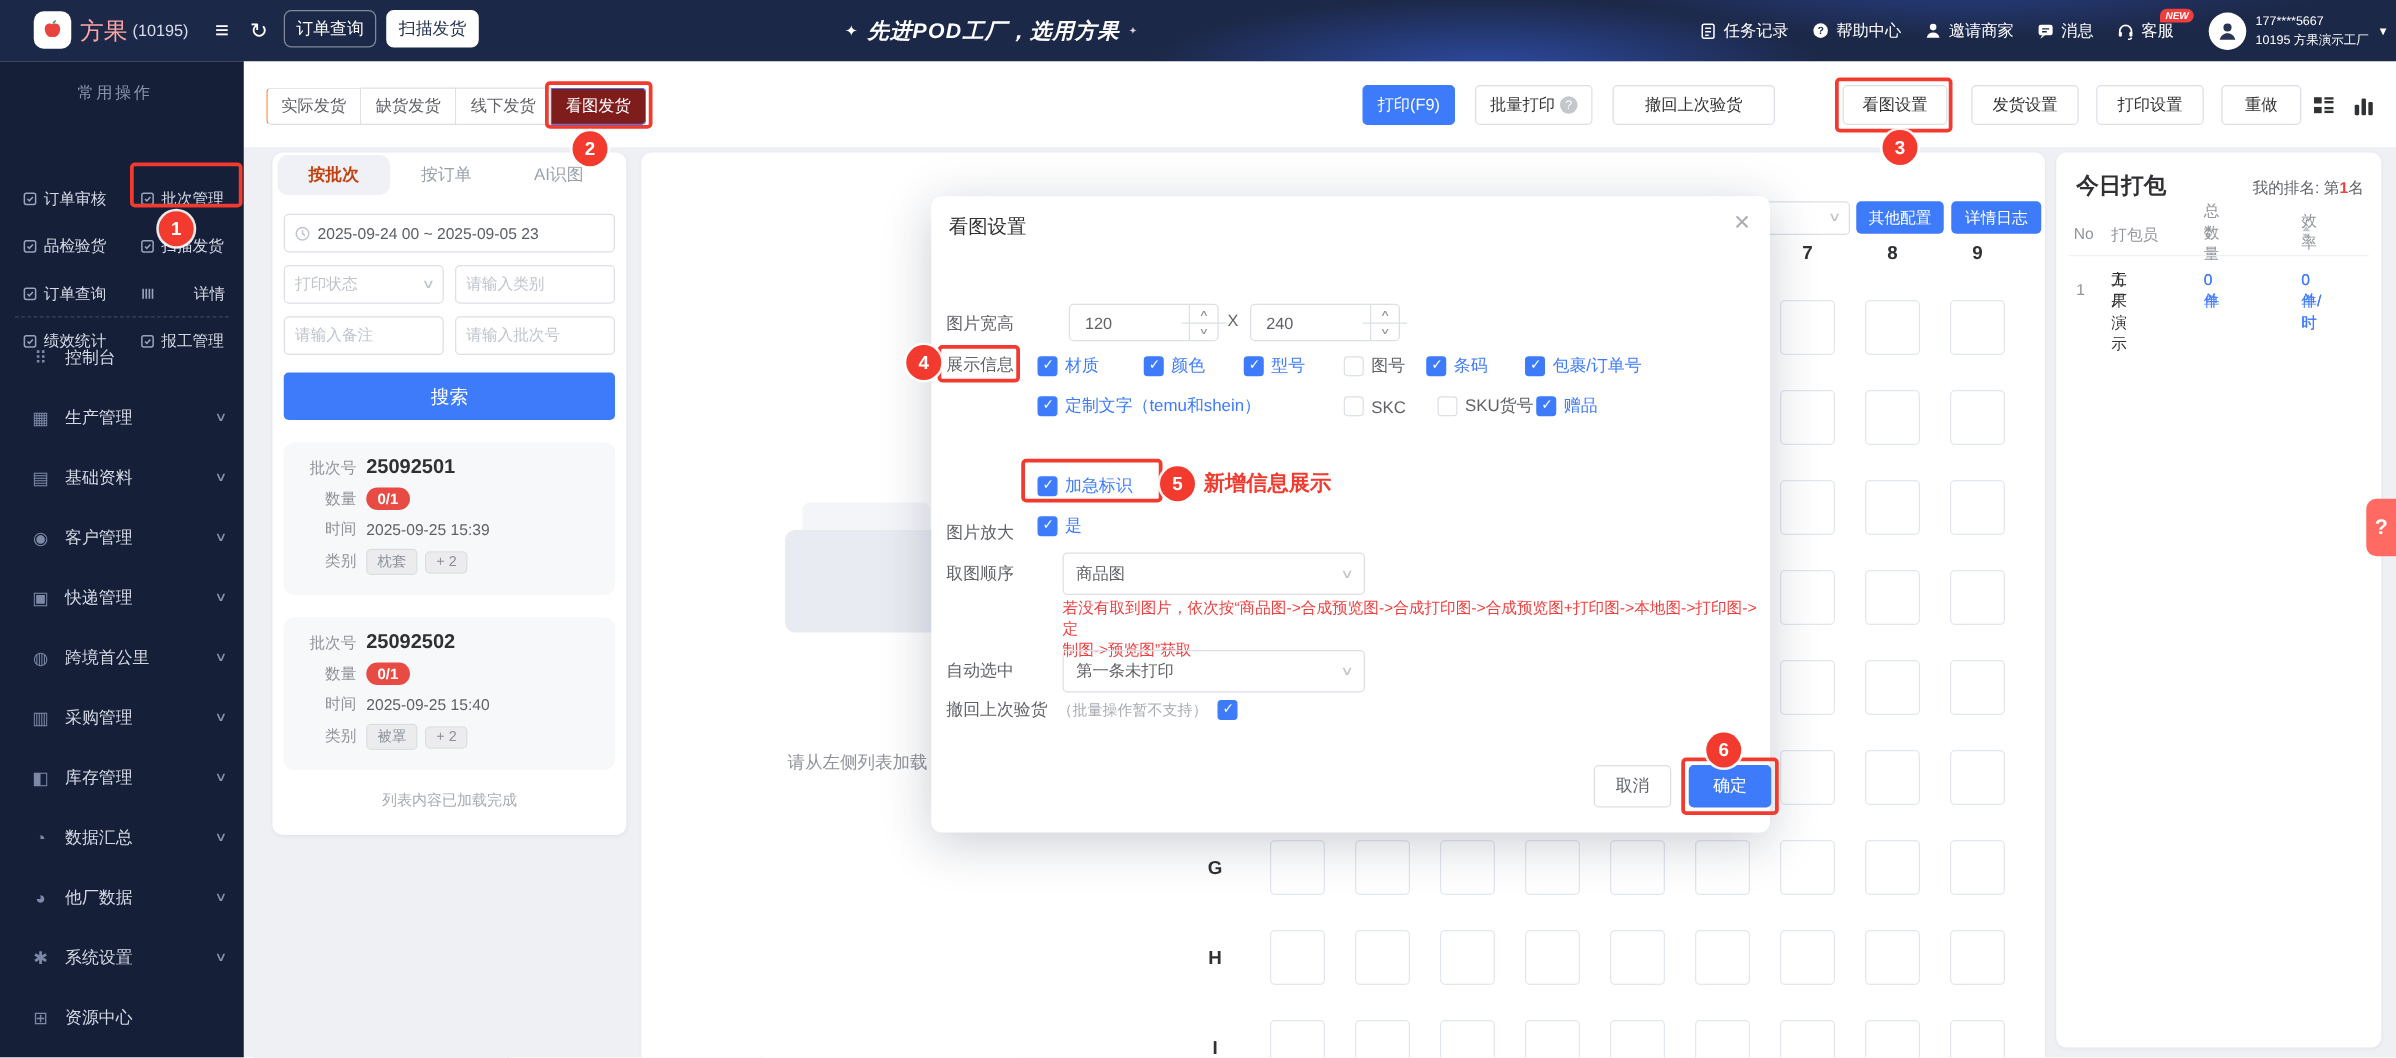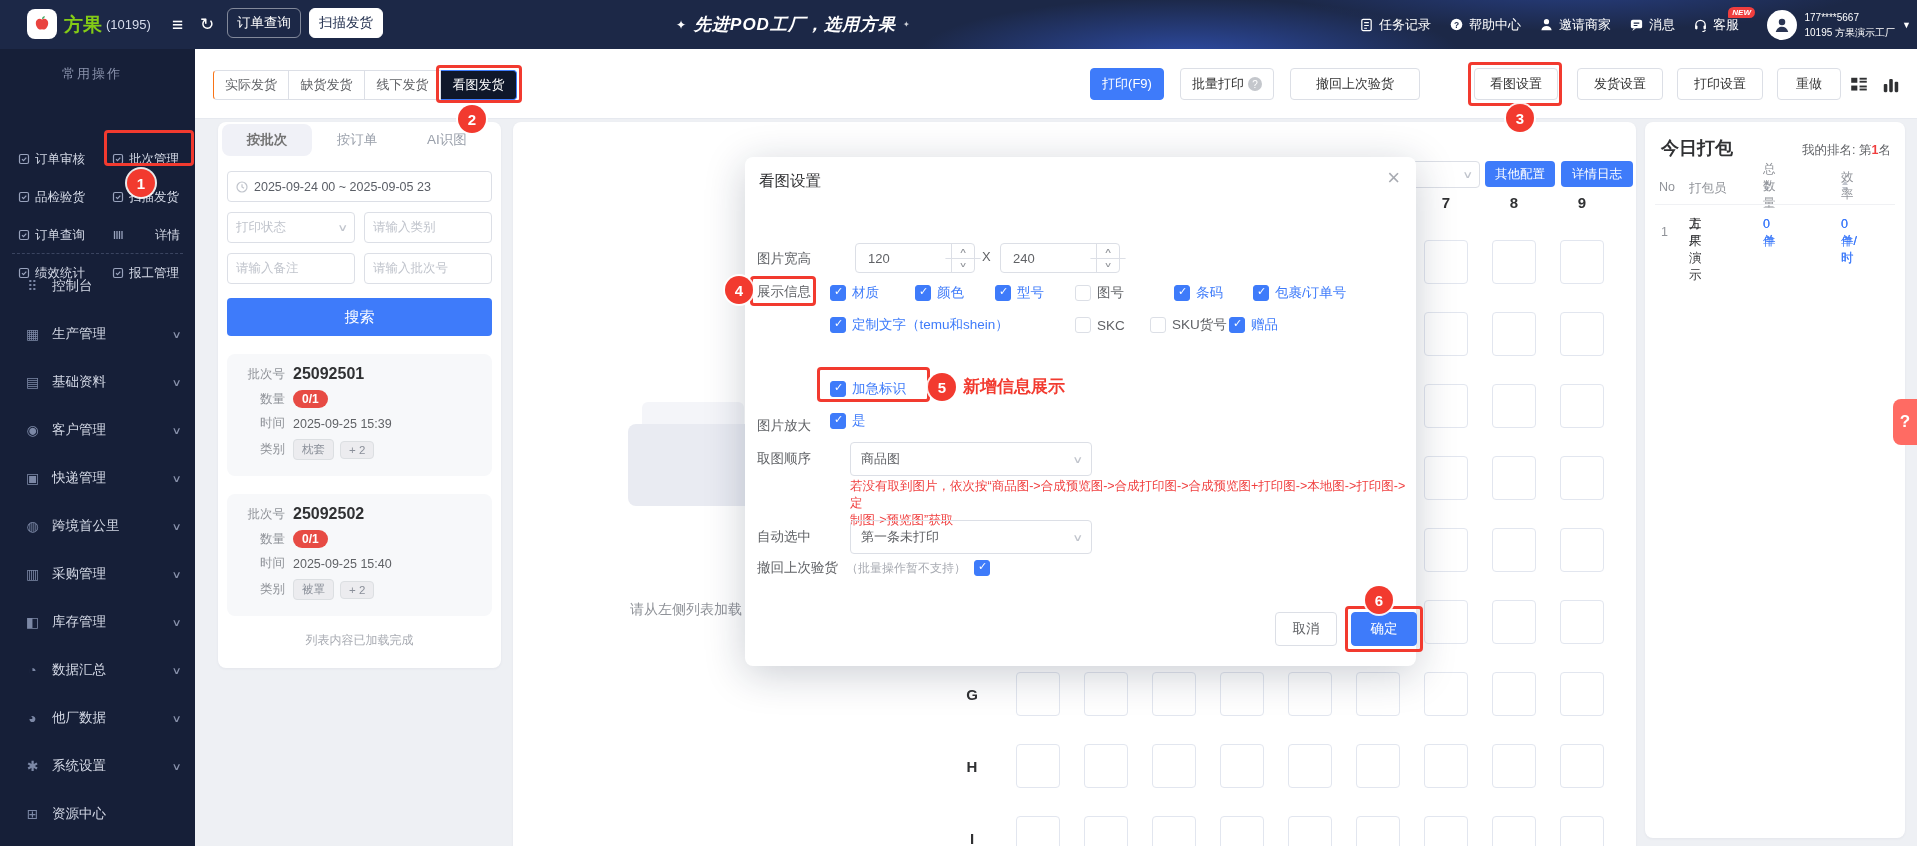--- a/index.html
+++ b/index.html
@@ -5,21 +5,21 @@
   html,body{margin:0;padding:0}
   body{width:1917px;height:846px;position:relative;overflow:hidden;background:#eef0f4;
        font-family:"Liberation Sans","DejaVu Sans",sans-serif;color:#303133;font-size:13px}
   
   .topbar{position:absolute;left:0;top:0;width:1917px;height:49px;background:#1c2847;z-index:20}
   .topbar::before{content:'';position:absolute;inset:0;
      background:radial-gradient(ellipse 420px 90px at 62% 115%,rgba(63,110,255,.50),transparent 65%),
                 radial-gradient(ellipse 500px 80px at 82% -35%,rgba(63,110,255,.35),transparent 60%);}
   .logo-box{position:absolute;left:27px;top:9px;width:30px;height:30px;background:#fff;border-radius:8px;
      display:flex;align-items:center;justify-content:center}
-  .brand{position:absolute;left:64px;top:12px;font-size:19px;font-weight:bold;color:#84cc16}
+  .brand{position:absolute;left:64px;top:12px;font-size:19px;font-weight:normal;color:#fca5a5}
   .brand-acct{position:absolute;left:106px;top:17px;font-size:13px;color:#d6dcec}
   .tb-ico{position:absolute;top:0;height:49px;display:flex;align-items:center;color:#fff;font-size:19px;cursor:pointer}
   .tb-ico.ham{left:172px}.tb-ico.ref{left:200px;font-size:17px}
   #nav-tabs{position:absolute;left:227px;top:8px;display:flex;gap:8px}
   .nav-tab{width:74px;height:30px;border-radius:6px;display:flex;align-items:center;justify-content:center;
      font-size:13.5px;color:#fff;border:1px solid rgba(255,255,255,.45);cursor:pointer;box-sizing:border-box}
   .nav-tab.active{background:#fff;color:#23304f;border-color:#fff}
   .banner{position:absolute;left:676px;top:0;height:49px;display:flex;align-items:center;gap:7px;
      color:#fff;font-size:17px;font-weight:bold;font-style:italic;letter-spacing:1px}
   .spark{font-size:12px;font-style:normal}.spark.sm{font-size:8px;opacity:.8}
@@ -43,36 +43,36 @@
   .sm-item{height:48px;display:flex;align-items:center;padding-left:24px;color:#d4d9e6;font-size:13.5px;cursor:pointer;position:relative}
   .sm-item .mi{width:17px;color:#7c88a6;font-size:14px;margin-right:11px;text-align:center}
   .sm-item .chev{position:absolute;right:15px;color:#8a93ad;font-size:10px;transform:scaleX(1.4)}
   
   .band{position:absolute;left:195px;top:49px;width:1722px;height:69px;background:#fff;border-bottom:1px solid #e6e9ef}
   #ship-tabs{position:absolute;left:213px;top:70px;display:flex;z-index:2}
   .seg{width:76px;height:30px;background:#fff;border:1px solid #dcdfe6;border-left:none;color:#606266;font-size:13px;
      display:flex;align-items:center;justify-content:center;cursor:pointer;box-sizing:border-box}
   .seg:first-child{border-left:1px solid #f97316;border-radius:4px 0 0 4px}
   .seg:last-child{border-radius:0 4px 4px 0}
-  .seg.active{background:#0f172a;border-color:#3e7bfa;color:#fff}
+  .seg.active{background:#7f1d1d;border-color:#3e7bfa;color:#fff}
   .btn{position:absolute;top:68px;height:32px;background:#fff;border:1px solid #dcdfe6;border-radius:4px;color:#333;
      font-size:13px;display:flex;align-items:center;justify-content:center;gap:4px;cursor:pointer;box-sizing:border-box;z-index:2}
   .btn.primary{background:#3e7bfa;border-color:#3e7bfa;color:#fff}
   .qmark{width:14px;height:14px;border-radius:50%;background:#c4c7cc;color:#fff;font-size:10px;display:flex;
      align-items:center;justify-content:center}
   .tool-ico{position:absolute;top:75px;width:20px;height:20px;cursor:pointer;z-index:2}
   
   .card{position:absolute;background:#fff;border-radius:8px;box-shadow:0 1px 3px rgba(30,40,70,.05)}
   #left-card{left:218px;top:122px;width:283px;height:546px}
   #center-card{left:513px;top:122px;width:1123px;height:750px}
   #today-card{left:1645px;top:122px;width:260px;height:716px}
   
   #lp-tabs{position:absolute;left:4px;top:2px;display:flex}
   .lp-tab{width:90px;height:32px;display:flex;align-items:center;justify-content:center;color:#9aa0ab;font-size:13.5px;cursor:pointer}
-  .lp-tab.active{background:#f0f1f7;border-radius:8px;color:#737373;font-weight:bold}
+  .lp-tab.active{background:#f0f1f7;border-radius:8px;color:#c2410c;font-weight:bold}
   .f-input{position:absolute;height:31px;border:1px solid #dcdfe6;border-radius:4px;background:#fff;display:flex;
      align-items:center;gap:6px;padding:0 8px;font-size:12.5px;color:#c0c4cc;box-sizing:border-box;cursor:pointer}
   .f-input.has-val{color:#5a5e66}
   .f-input .sel-caret{margin-left:auto;color:#c0c4cc;font-size:10px;transform:scaleX(1.5)}
   .search-btn{position:absolute;left:9px;top:176px;width:265px;height:38px;background:#3e7bfa;color:#fff;font-size:15px;
      border:none;border-radius:4px;display:flex;align-items:center;justify-content:center;cursor:pointer}
   .batch{position:absolute;left:9px;width:265px;height:122px;background:#f7f8fa;border-radius:8px;padding:11px 12px;
      box-sizing:border-box;cursor:pointer}
   .b-row{display:flex;align-items:center;margin-bottom:7px}
   .b-label{width:46px;text-align:right;color:#909399;font-size:12.5px;margin-right:8px;flex:0 0 auto}
@@ -120,21 +120,21 @@
   .num .spin span:first-child{border-bottom:1px solid #dcdfe6}
   .x-sep{position:absolute;left:237px;top:92px;font-size:13px;color:#606266}
   .info-row{position:absolute;left:0;width:660px;padding-left:85px;display:flex;align-items:center;height:22px;box-sizing:border-box}
   .ci{display:inline-flex;align-items:center;gap:6px;font-size:13.5px;cursor:pointer}
   .cb{width:16px;height:16px;border:1px solid #dcdfe6;border-radius:3px;background:#fff;box-sizing:border-box;position:relative;flex:0 0 auto}
   .ci.checked .cb{background:#3e7bfa;border-color:#3e7bfa}
   .ci.checked .cb::after{content:'✓';position:absolute;left:3px;top:-1px;color:#fff;font-size:11px;font-weight:bold}
   .ci .lb{color:#606266;white-space:nowrap}
   .ci.checked .lb{color:#3e7bfa}
   .r1 .ci:nth-child(1){width:85px}.r1 .ci:nth-child(2){width:80px}.r1 .ci:nth-child(3){width:80px}
-  .r1 .ci:nth-child(4){width:99px}.r1 .ci:nth-child(5){width:79px}
+  .r1 .ci:nth-child(4){width:66px}.r1 .ci:nth-child(5){width:79px}
   .r2 .ci:nth-child(1){width:245px}.r2 .ci:nth-child(2){width:75px}.r2 .ci:nth-child(3){width:79px}
   .r3 .ci{width:110px}.r3 .ci:nth-child(1){width:107px}
   .m-select{position:absolute;left:105px;width:242px;height:32px;border:1px solid #dcdfe6;border-radius:4px;
      display:flex;align-items:center;justify-content:space-between;padding:16px 10px;font-size:13px;color:#606266;
      box-sizing:border-box;cursor:pointer}
   .m-select .sel-caret{color:#c0c4cc;font-size:10px;transform:scaleX(1.5)}
   .m-hint{position:absolute;left:105px;top:321px;width:560px;font-size:12.5px;color:#f03e3e;line-height:17px}
   .rv{position:absolute;left:12px;top:402px;display:flex;align-items:center;gap:8px}
   .rv .note{font-size:12px;color:#a8abb2}
   .m-btn{position:absolute;top:455px;height:34px;border-radius:4px;font-size:13.5px;display:flex;align-items:center;

